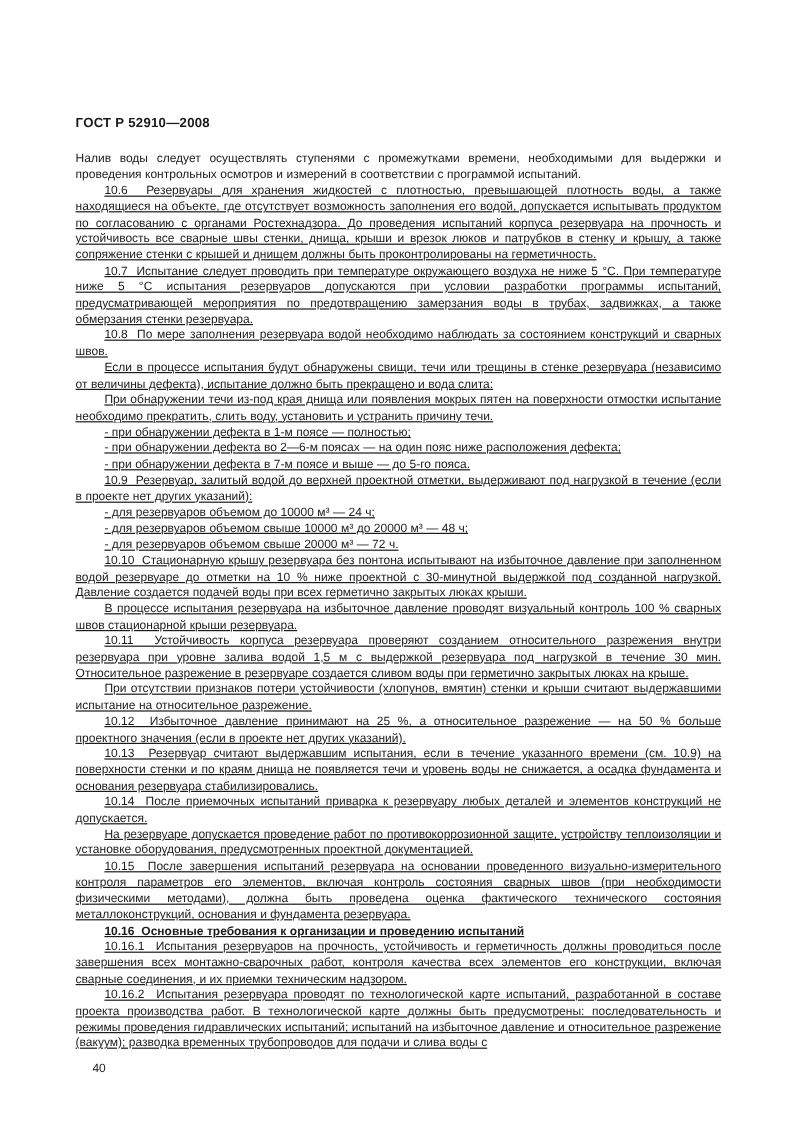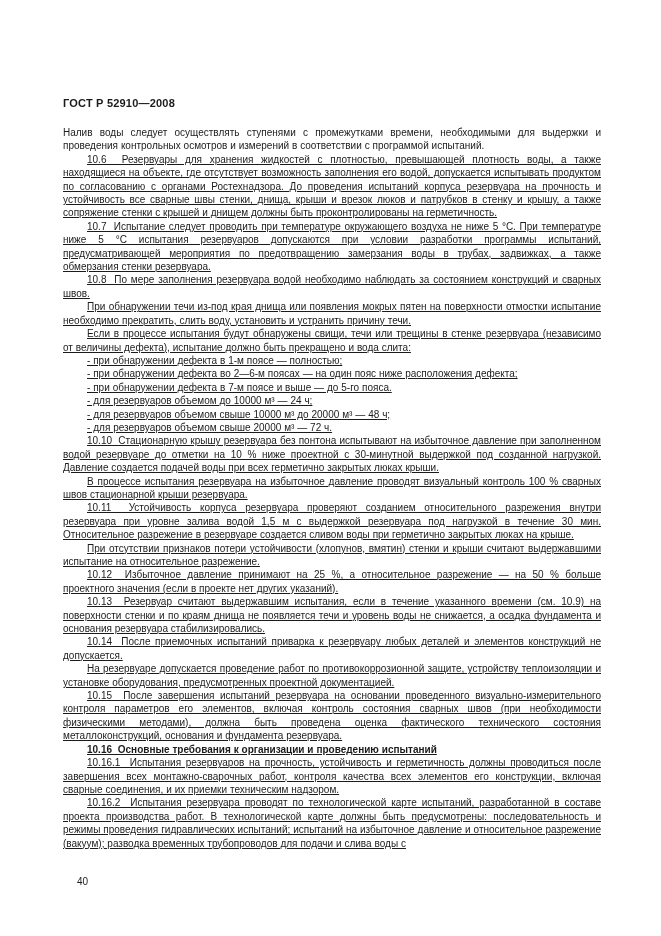--- a/index.html
+++ b/index.html
@@ -53,25 +53,26 @@
 <body>
 
 <div class="page">
   <div class="doc-header">ГОСТ Р 52910—2008</div>
 
   <div class="doc-body">
       <p class="para">Налив воды следует осуществлять ступенями с промежутками времени, необходимыми для выдержки и проведения контрольных осмотров и измерений в соответствии с программой испытаний.</p>
       <p class="para indent">10.6&nbsp; Резервуары для хранения жидкостей с плотностью, превышающей плотность воды, а также находящиеся на объекте, где отсутствует возможность заполнения его водой, допускается испытывать продуктом по согласованию с органами Ростехнадзора. До проведения испытаний корпуса резервуара на прочность и устойчивость все сварные швы стенки, днища, крыши и врезок люков и патрубков в стенку и крышу, а также сопряжение стенки с крышей и днищем должны быть проконтролированы на герметичность.</p>
       <p class="para indent">10.7&nbsp; Испытание следует проводить при температуре окружающего воздуха не ниже 5 °С. При температуре ниже 5 °С испытания резервуаров допускаются при условии разработки программы испытаний, предусматривающей мероприятия по предотвращению замерзания воды в трубах, задвижках, а также обмерзания стенки резервуара.</p>
       <p class="para indent">10.8&nbsp; По мере заполнения резервуара водой необходимо наблюдать за состоянием конструкций и сварных швов.</p>
+      <p class="para indent">Если в процессе испытания будут обнаружены свищи, течи или трещины в стенке резервуара (независимо от величины дефекта), испытание должно быть прекращено и вода слита:</p>
       <p class="para indent">При обнаружении течи из-под края днища или появления мокрых пятен на поверхности отмостки испытание необходимо прекратить, слить воду, установить и устранить причину течи.</p>
-      <p class="para indent">Если в процессе испытания будут обнаружены свищи, течи или трещины в стенке резервуара (независимо от величины дефекта), испытание должно быть прекращено и вода слита:</p>
       <p class="para indent">-&nbsp;при обнаружении дефекта в 1-м поясе — полностью;</p>
       <p class="para indent">-&nbsp;при обнаружении дефекта во 2—6-м поясах — на один пояс ниже расположения дефекта;</p>
       <p class="para indent">-&nbsp;при обнаружении дефекта в 7-м поясе и выше — до 5-го пояса.</p>
+      <p class="para indent">10.9&nbsp; Резервуар, залитый водой до верхней проектной отметки, выдерживают под нагрузкой в течение (если в проекте нет других указаний):</p>
       <p class="para indent">-&nbsp;для резервуаров объемом до 10000 м³ — 24 ч;</p>
       <p class="para indent">-&nbsp;для резервуаров объемом свыше 10000 м³ до 20000 м³ — 48 ч;</p>
       <p class="para indent">-&nbsp;для резервуаров объемом свыше 20000 м³ — 72 ч.</p>
       <p class="para indent">10.10&nbsp; Стационарную крышу резервуара без понтона испытывают на избыточное давление при заполненном водой резервуаре до отметки на 10 % ниже проектной с 30-минутной выдержкой под созданной нагрузкой. Давление создается подачей воды при всех герметично закрытых люках крыши.</p>
       <p class="para indent">В процессе испытания резервуара на избыточное давление проводят визуальный контроль 100 % сварных швов стационарной крыши резервуара.</p>
       <p class="para indent">10.11&nbsp; Устойчивость корпуса резервуара проверяют созданием относительного разрежения внутри резервуара при уровне залива водой 1,5 м с выдержкой резервуара под нагрузкой в течение 30 мин. Относительное разрежение в резервуаре создается сливом воды при герметично закрытых люках на крыше.</p>
       <p class="para indent">При отсутствии признаков потери устойчивости (хлопунов, вмятин) стенки и крыши считают выдержавшими испытание на относительное разрежение.</p>
       <p class="para indent">10.12&nbsp; Избыточное давление принимают на 25 %, а относительное разрежение — на 50 % больше проектного значения (если в проекте нет других указаний).</p>
       <p class="para indent">10.13&nbsp; Резервуар считают выдержавшим испытания, если в течение указанного времени (см. 10.9) на поверхности стенки и по краям днища не появляется течи и уровень воды не снижается, а осадка фундамента и основания резервуара стабилизировались.</p>
       <p class="para indent">10.14&nbsp; После приемочных испытаний приварка к резервуару любых деталей и элементов конструкций не допускается.</p>

